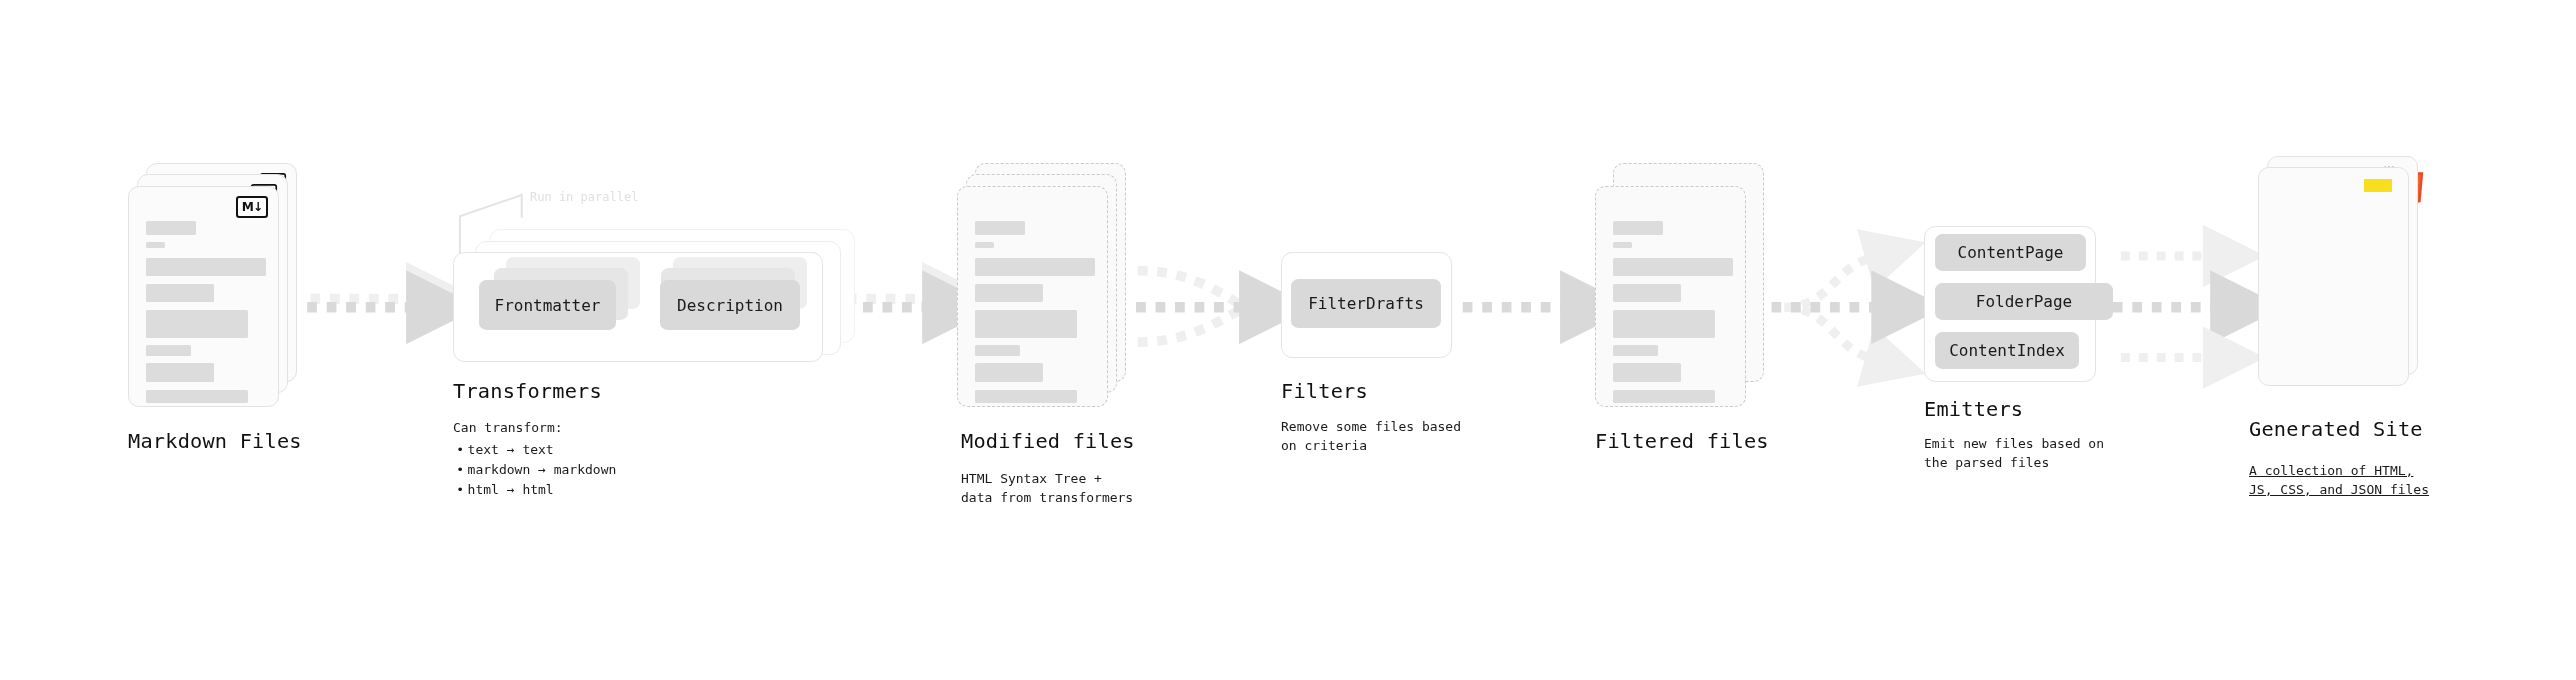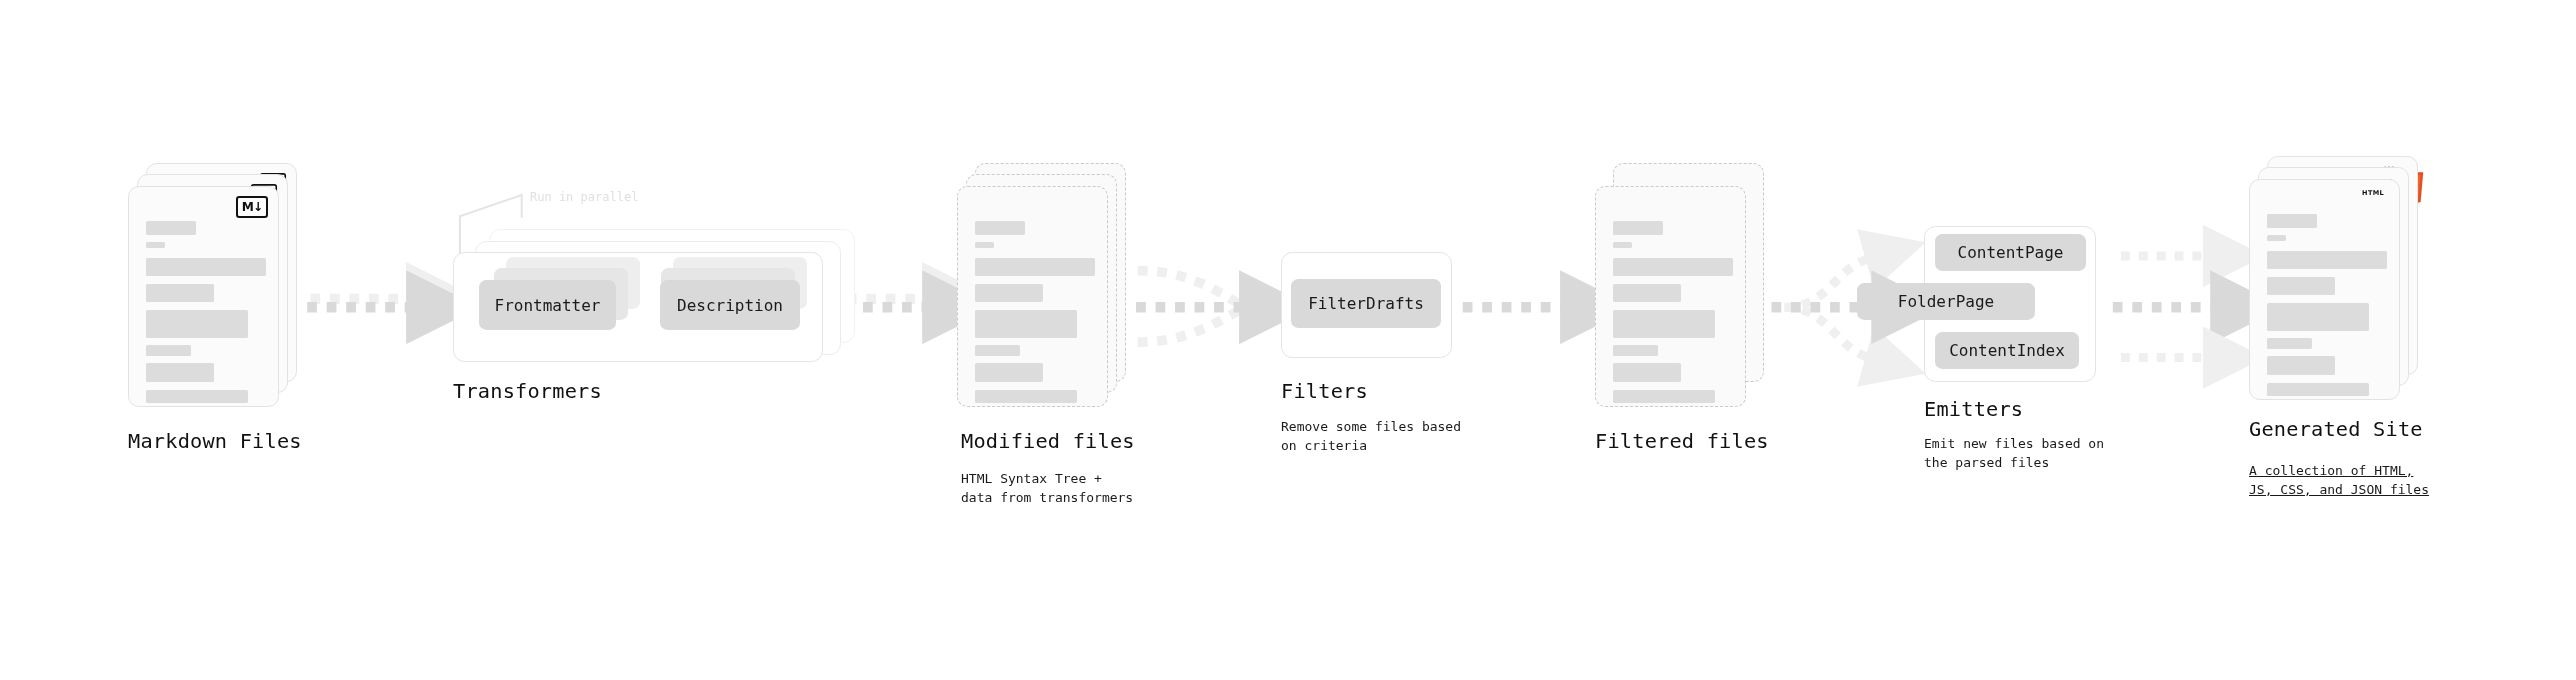--- a/index.html
+++ b/index.html
@@ -266,20 +266,28 @@
     <div class="chip" style="left:494px; top:268px; width:134px; height:52px; background:#e6e6e6; color:transparent;">Frontmatter</div>
     <div class="chip" style="left:479px; top:280px; width:137px; height:50px;">Frontmatter</div>
 
     <div class="chip" style="left:673px; top:257px; width:134px; height:52px; background:#eeeeee; color:transparent;">Description</div>
     <div class="chip" style="left:661px; top:268px; width:134px; height:52px; background:#e6e6e6; color:transparent;">Description</div>
     <div class="chip" style="left:660px; top:280px; width:140px; height:50px;">Description</div>
   </div>
 
   <div class="node-title" style="left:453px; top:379px;">Transformers</div>
 
+  <div class="bullets" style="left:453px; top:418px;">
+    <p class="lead">Can transform:</p>
+    <ul>
+      <li>text → text</li>
+      <li>markdown → markdown</li>
+      <li>html → html</li>
+    </ul>
+  </div>
 
   <div class="doc-stack" style="left:957px; top:163px;">
     <div class="doc-card dashed back2"></div>
     <div class="doc-card dashed back1"></div>
     <div class="doc-card dashed front">
       <div class="doc-lines">
         <div class="sk" style="width:50px;height:14px;"></div>
         <div class="sk" style="width:18.7px;height:5.7px;margin-bottom:9.8px;"></div>
         <div class="sk" style="width:120px;height:18.7px;"></div>
         <div class="sk" style="width:68px;height:18.7px;"></div>
@@ -315,55 +323,38 @@
         <div class="sk" style="width:68px;height:19.5px;"></div>
         <div class="sk" style="width:102px;height:13px;"></div>
       </div>
     </div>
   </div>
   <div class="node-title" style="left:1595px; top:429px;">Filtered files</div>
 
   <div class="stage-node">
     <div class="groupbox" style="left:1924px; top:226px; width:172px; height:156px;"></div>
     <div class="chip" style="left:1935px; top:234px; width:151px; height:37px;">ContentPage</div>
-    <div class="chip" style="left:1857px; top:283px; width:178px; height:37px;">FolderPage</div>
+    <div class="chip" style="left:1935px; top:283px; width:178px; height:37px;">FolderPage</div>
     <div class="chip" style="left:1935px; top:332px; width:144px; height:37px;">ContentIndex</div>
   </div>
   <div class="node-title" style="left:1924px; top:397px;">Emitters</div>
   <div class="node-desc" style="left:1924px; top:435px;">Emit new files based on
 the parsed files</div>
 
   <div class="doc-stack" style="left:2249px; top:156px;">
     <div class="doc-card back2">
       <div class="badge" style="right:18px; top:9.8px;">
         <div style="font-family:'DejaVu Sans','Liberation Sans',sans-serif;font-size:5.7px;font-weight:700;color:#111;text-align:center;line-height:1;">
           <span>CSS</span>
         </div>
         <div class="css3-chip" style="margin-top:1.6px;"></div>
       </div>
     </div>
     <div class="doc-card back1">
       <div class="badge js-chip" style="right:16.3px; top:10.6px;"></div>
     </div>
-    <div class="doc-card front">
-      <div class="badge" style="right:11.4px; top:9.8px; width:29px; height:37px;">
-        <div style="font-family:'DejaVu Sans','Liberation Sans',sans-serif;font-size:6.5px;font-weight:700;color:#111;text-align:center;line-height:1;letter-spacing:0.4px;">
-          <span>HTML</span>
-        </div>
-      </div>
-      <div class="doc-lines">
-        <div class="sk" style="width:50px;height:14px;"></div>
-        <div class="sk" style="width:18.7px;height:5.7px;margin-bottom:9.8px;"></div>
-        <div class="sk" style="width:120px;height:18.7px;"></div>
-        <div class="sk" style="width:68px;height:18.7px;"></div>
-        <div class="sk" style="width:102px;height:28px;"></div>
-        <div class="sk" style="width:45px;height:10.6px;"></div>
-        <div class="sk" style="width:68px;height:19.5px;"></div>
-        <div class="sk" style="width:102px;height:13px;"></div>
-      </div>
-    </div>
   </div>
   <div class="node-title" style="left:2249px; top:417px;">Generated Site</div>
   <div class="node-desc" style="left:2249px; top:462px;text-decoration:underline;">A collection of HTML,
 JS, CSS, and JSON files</div>
 
 </div>
 
 
 </body></html>

